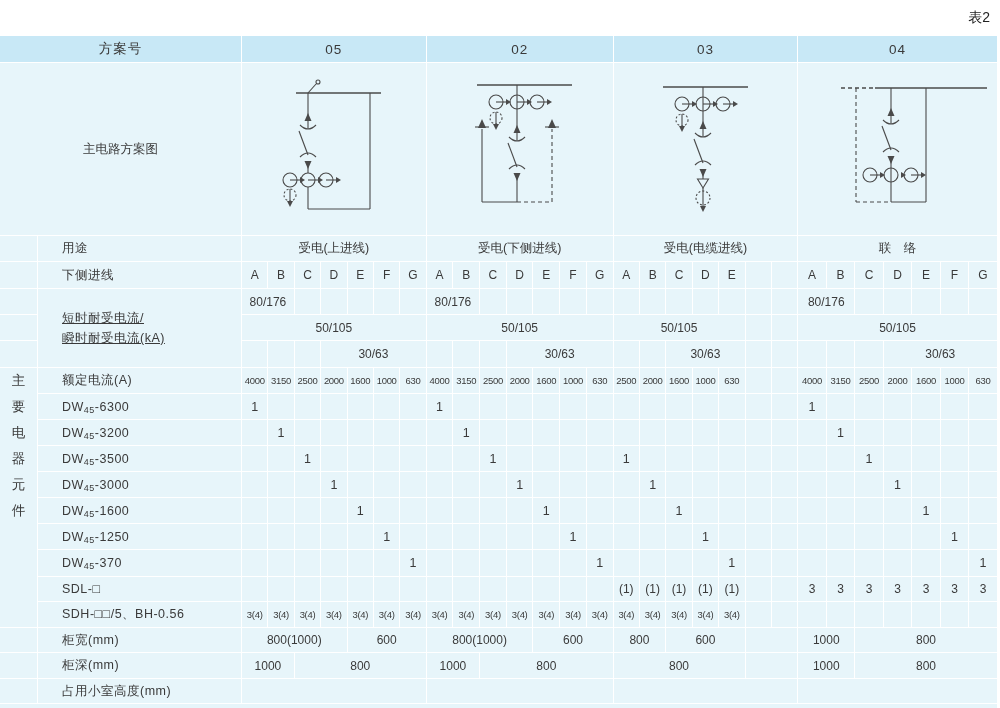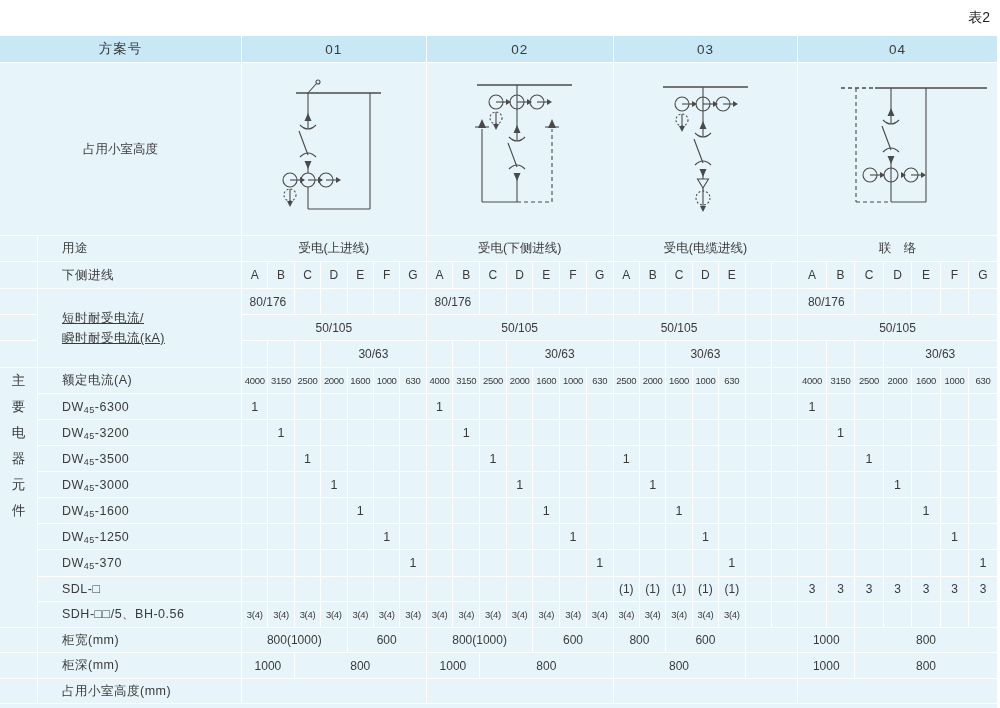--- a/index.html
+++ b/index.html
@@ -22,25 +22,25 @@
   .cell.md{font-size:12px;}
   .sub{font-size:9px;transform:translateY(3px);display:inline-block;}
   .cell svg{display:block;}
 </style>
 </head>
 <body>
 
 <div class="caption">表2</div>
 <div class="table" style="grid-template-columns: 37px 203px 25.4px 25.4px 25.4px 25.4px 25.4px 25.4px 25.4px 25.7px 25.7px 25.7px 25.7px 25.7px 25.7px 25.7px 25.4px 25.4px 25.4px 25.4px 25.4px 25.4px 25.4px 27.5px 27.5px 27.5px 27.5px 27.5px 27.5px 27.5px; grid-template-rows: 26px 172px 25px 26px 25px 25px 26px 25px 25px 25px 25px 25px 25px 25px 26px 24px 25px 24px 25px 24px 4px;">
     <div class="cell hd" style="grid-area: 1 / 1 / span 1 / span 2;">方案号</div>
-    <div class="cell hd" style="grid-area: 1 / 3 / span 1 / span 7;">01</div>
+    <div class="cell hd" style="grid-area: 1 / 3 / span 1 / span 7;">05</div>
     <div class="cell hd" style="grid-area: 1 / 10 / span 1 / span 7;">02</div>
     <div class="cell hd" style="grid-area: 1 / 17 / span 1 / span 7;">03</div>
     <div class="cell hd" style="grid-area: 1 / 24 / span 1 / span 7;">04</div>
-    <div class="cell" style="grid-area: 2 / 1 / span 1 / span 2;">占用小室高度</div>
+    <div class="cell" style="grid-area: 2 / 1 / span 1 / span 2;">主电路方案图</div>
     <div class="cell" style="grid-area: 2 / 3 / span 1 / span 7;">
   <svg width="183" height="172" viewBox="0 0 183 172">
     <g stroke="#4a4a4a" fill="none" stroke-width="1.1">
       <path d="M54,30 H139" stroke-width="1.5"></path>
       <path d="M66,30 L74,21"></path>
           <circle cx="76" cy="19" r="2"></circle>
       <path d="M66,30 V52"></path>
       <path d="M66,58 V66"></path>
           <path d="M58,62 Q66,70 74,62"></path>
       <path d="M57,68 L66,92"></path>

